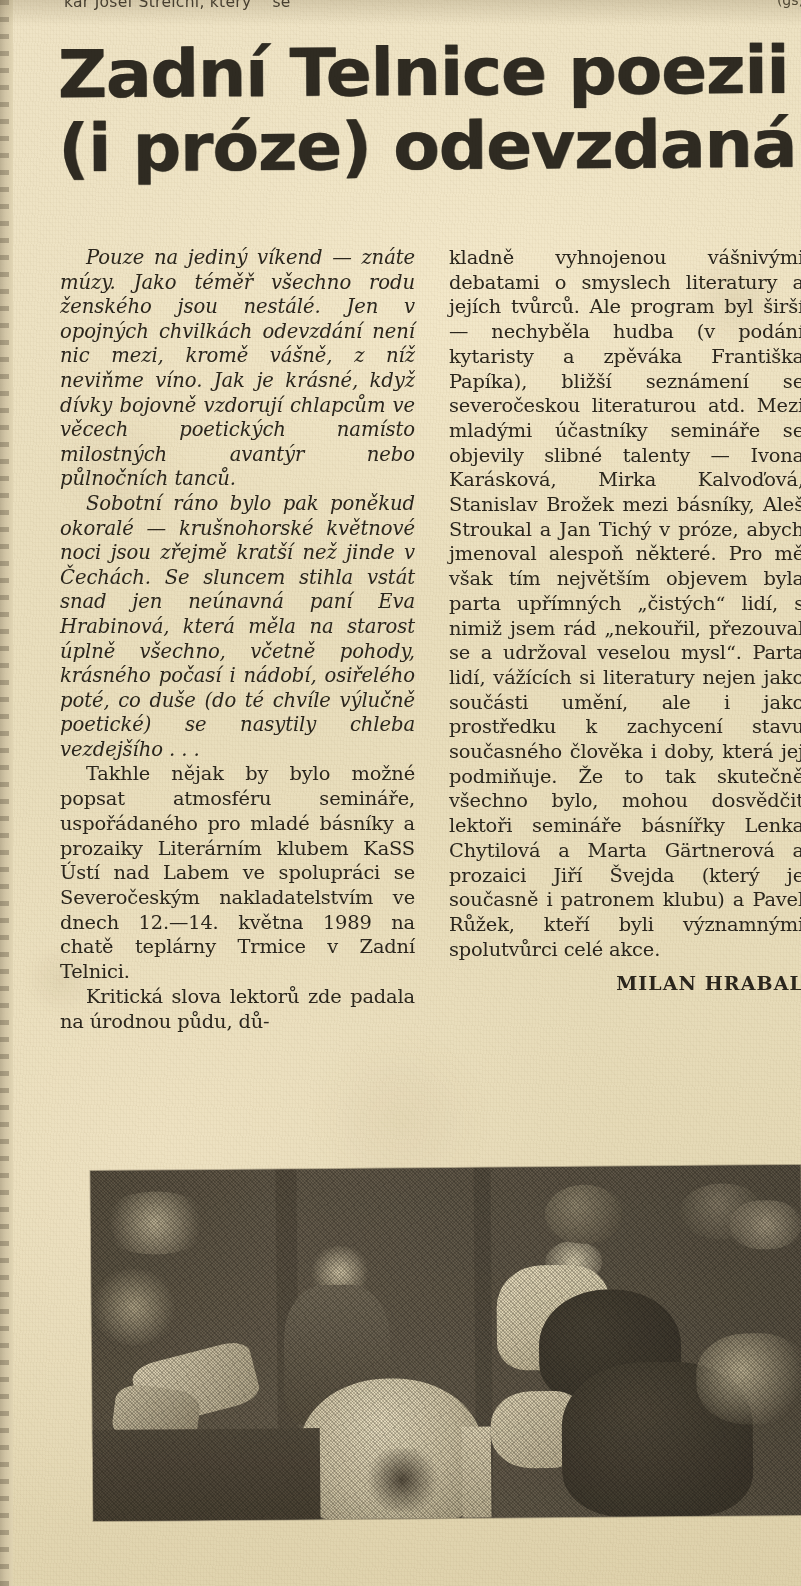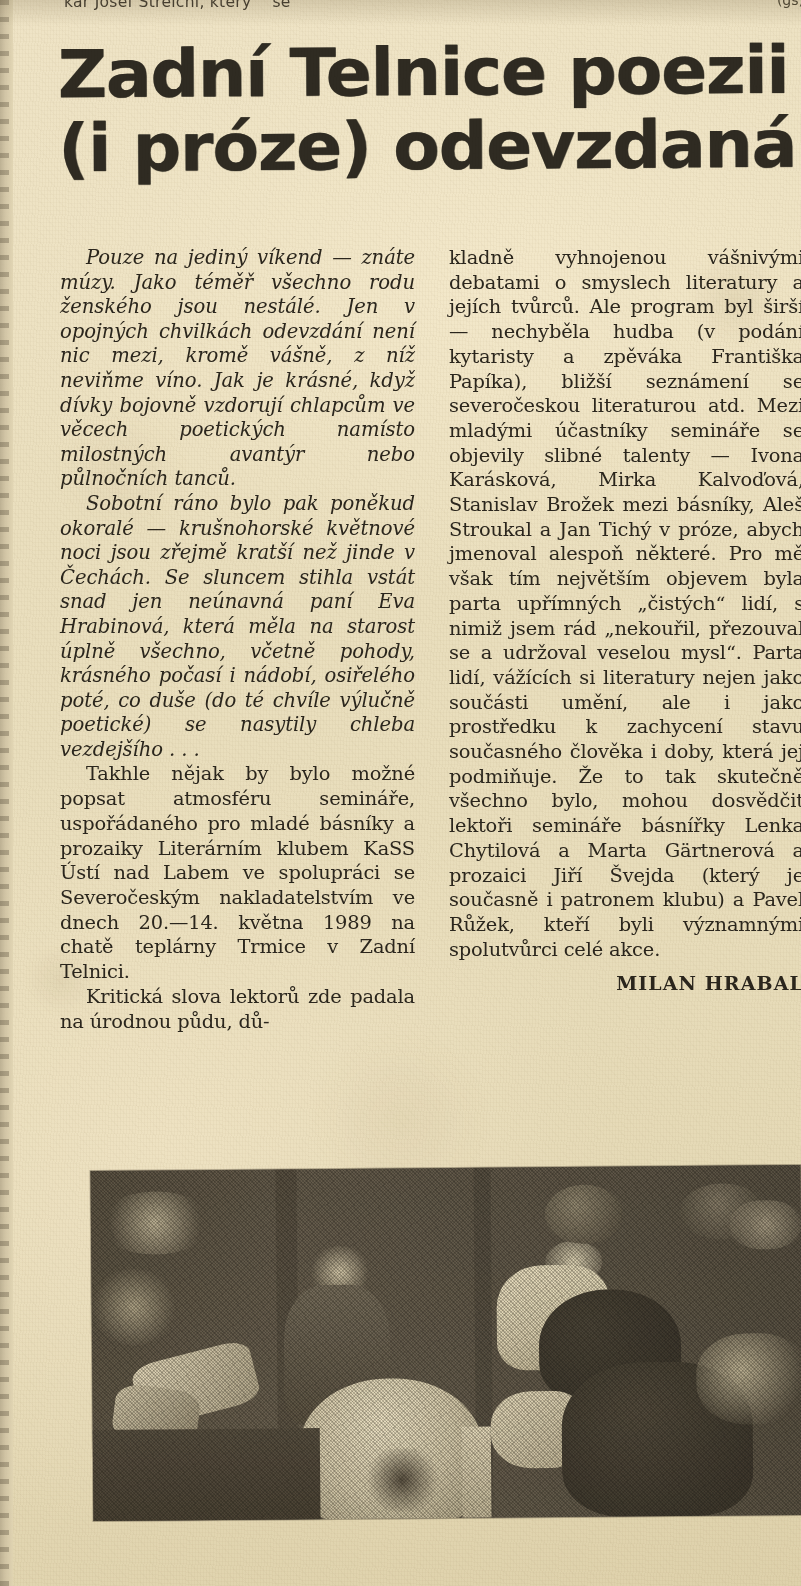--- a/index.html
+++ b/index.html
@@ -232,21 +232,21 @@
     <div class="headline">
       <div class="headline-line">Zadní Telnice poezii</div>
       <div class="headline-line">(i próze) odevzdaná</div>
     </div>
 
     <div class="columns">
 
       <div class="col">
         <p class="intro">Pouze na jediný víkend — znáte múzy. Jako téměř všechno rodu ženského jsou nestálé. Jen v opojných chvilkách odevzdání není nic mezi, kromě vášně, z níž neviňme víno. Jak je krásné, když dívky bojovně vzdorují chlapcům ve věcech poetických namísto milostných avantýr nebo půlnočních tanců.</p>
         <p class="intro">Sobotní ráno bylo pak poněkud okoralé — krušnohorské květnové noci jsou zřejmě kratší než jinde v Čechách. Se sluncem stihla vstát snad jen neúnavná paní Eva Hrabinová, která měla na starost úplně všechno, včetně pohody, krásného počasí i nádobí, osiřelého poté, co duše (do té chvíle výlučně poetické) se nasytily chleba vezdejšího . . .</p>
-        <p class="body">Takhle nějak by bylo možné popsat atmosféru semináře, uspořádaného pro mladé básníky a prozaiky Literárním klubem KaSS Ústí nad Labem ve spolupráci se Severočeským nakladatelstvím ve dnech 20.—14. května 1989 na chatě teplárny Trmice v Zadní Telnici.</p>
+        <p class="body">Takhle nějak by bylo možné popsat atmosféru semináře, uspořádaného pro mladé básníky a prozaiky Literárním klubem KaSS Ústí nad Labem ve spolupráci se Severočeským nakladatelstvím ve dnech 12.—14. května 1989 na chatě teplárny Trmice v Zadní Telnici.</p>
         <p class="body">Kritická slova lektorů zde padala na úrodnou půdu, dů-</p>
       </div>
 
       <div class="col">
         <p class="body cont">kladně vyhnojenou vášnivými debatami o smyslech literatury a jejích tvůrců. Ale program byl širší — nechyběla hudba (v podání kytaristy a zpěváka Františka Papíka), bližší seznámení se severočeskou literaturou atd. Mezi mladými účastníky semináře se objevily slibné talenty — Ivona Karásková, Mirka Kalvoďová, Stanislav Brožek mezi básníky, Aleš Stroukal a Jan Tichý v próze, abych jmenoval alespoň některé. Pro mě však tím největším objevem byla parta upřímných „čistých“ lidí, s nimiž jsem rád „nekouřil, přezouval se a udržoval veselou mysl“. Parta lidí, vážících si literatury nejen jako součásti umění, ale i jako prostředku k zachycení stavu současného člověka i doby, která jej podmiňuje. Že to tak skutečně všechno bylo, mohou dosvědčit lektoři semináře básnířky Lenka Chytilová a Marta Gärtnerová a prozaici Jiří Švejda (který je současně i patronem klubu) a Pavel Růžek, kteří byli významnými spolutvůrci celé akce.</p>
         <div class="byline">MILAN HRABAL</div>
       </div>
 
     </div>
 

